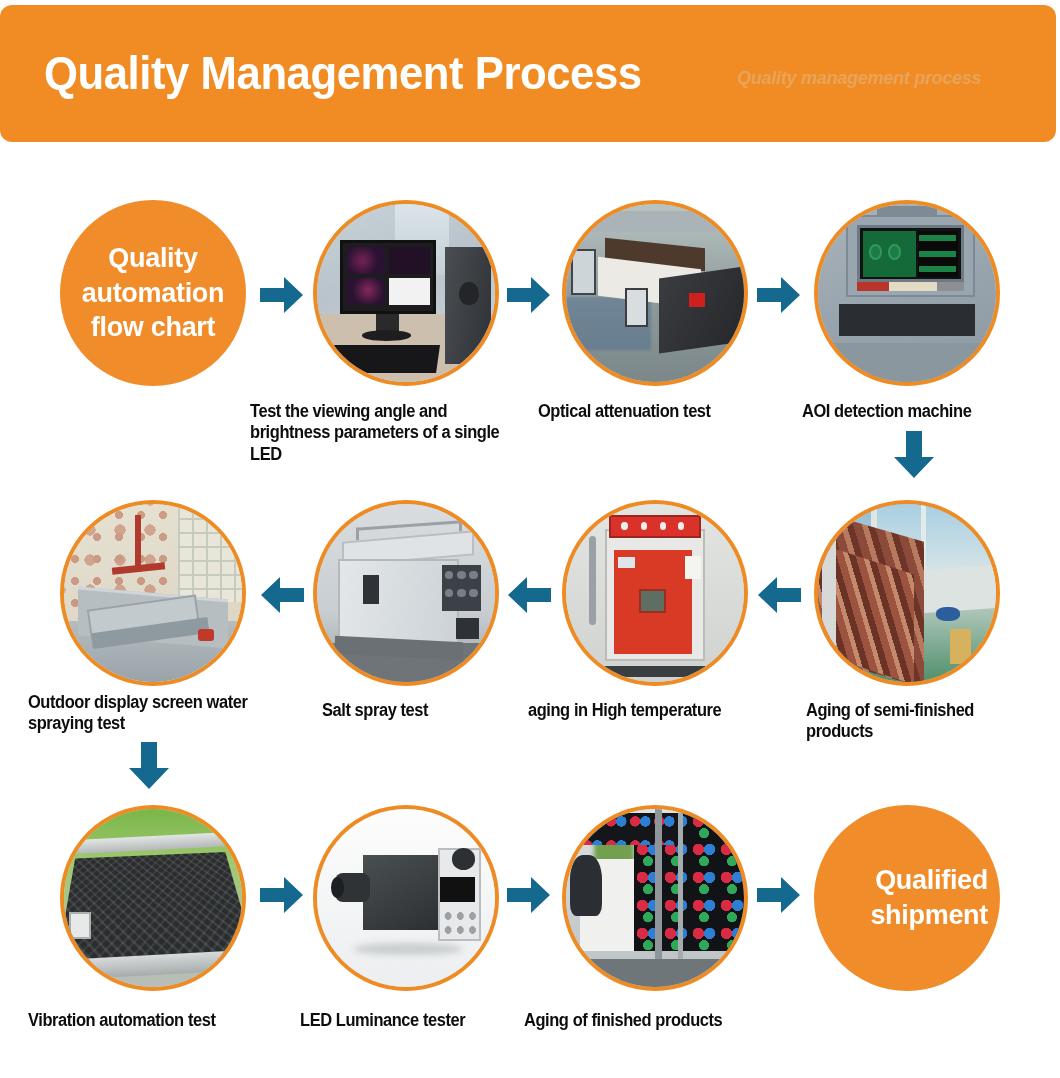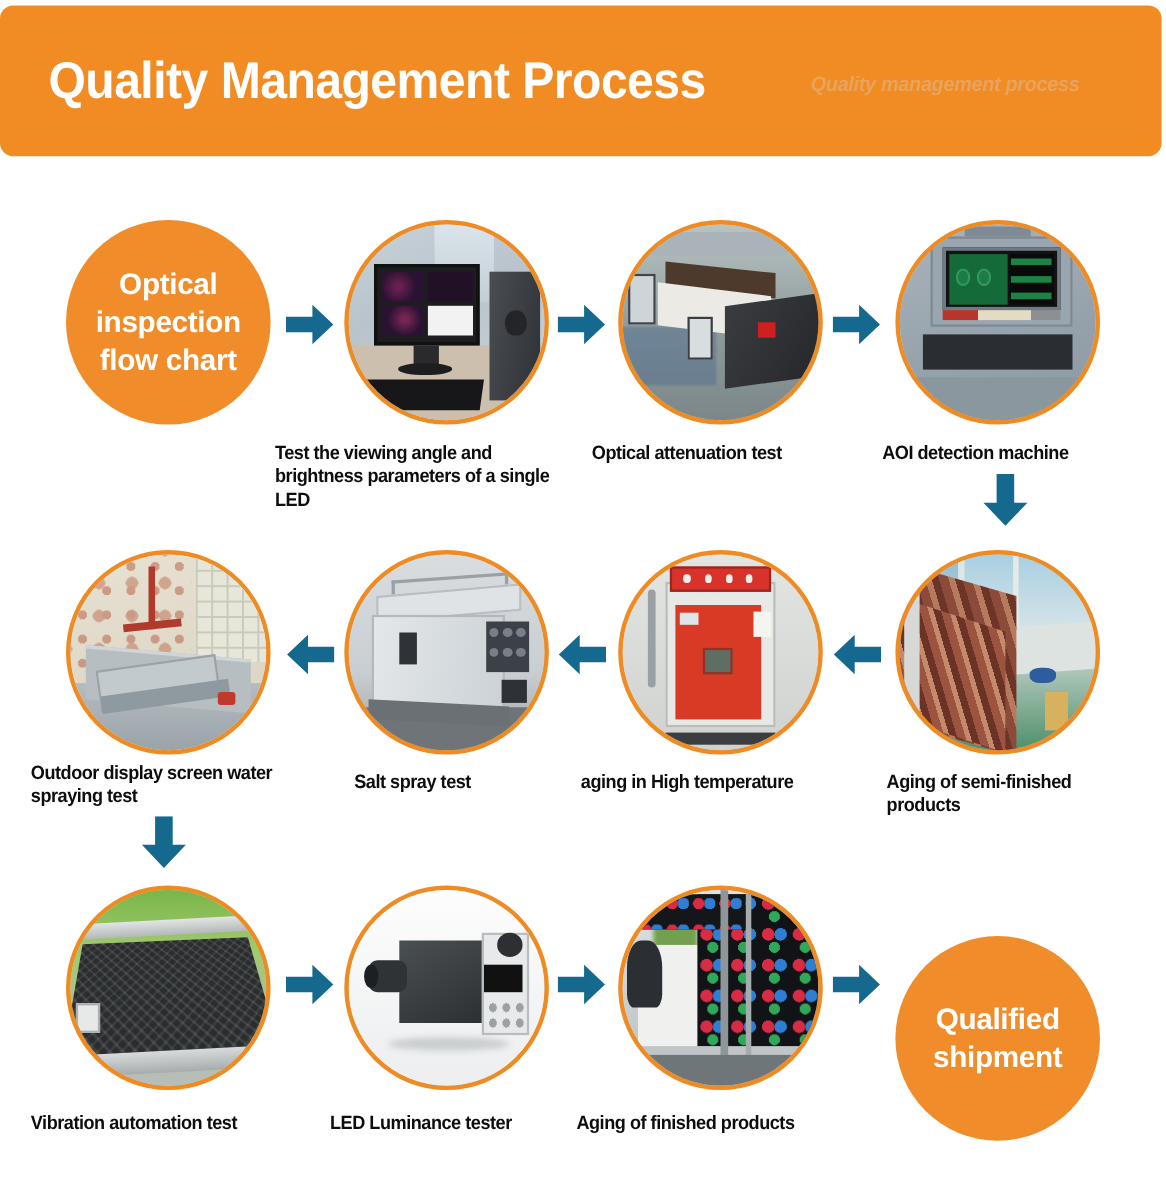--- a/index.html
+++ b/index.html
@@ -228,21 +228,21 @@
 </head>
 <body>
 
 <div id="header-banner">
   <div id="header-title">Quality Management Process</div>
   <div id="header-subtitle">Quality management process</div>
 </div>
 
 <div class="node">
   <div class="circle-solid" style="left:60px; top:200px; width:186px; height:186px;">
-    <span class="solid-label">Optical inspection flow chart</span>
+    <span class="solid-label">Quality automation flow chart</span>
   </div>
 </div>
 
 <div class="arrow" style="left:260px; top:276px;">
   <svg width="44" height="38" viewBox="0 0 44 38" aria-hidden="true">
     <path d="M0 12 H24 V1 L43 19 L24 37 V26 H0 Z" fill="#15698F"></path>
   </svg>
 </div>
 
 <div class="node">
@@ -491,16 +491,16 @@
   <div class="caption" style="left:524px; top:1010px; width:262px;">Aging of finished products</div>
 </div>
 
 <div class="arrow" style="left:757px; top:876px;">
   <svg width="44" height="38" viewBox="0 0 44 38" aria-hidden="true">
     <path d="M0 12 H24 V1 L43 19 L24 37 V26 H0 Z" fill="#15698F"></path>
   </svg>
 </div>
 
 <div class="node">
-  <div class="circle-solid" style="left:814px; top:851px; width:186px; height:186px;">
+  <div class="circle-solid" style="left:814px; top:805px; width:186px; height:186px;text-align:right;">
     <span class="solid-label">Qualified shipment</span>
   </div>
 </div>
 
 </body></html>

